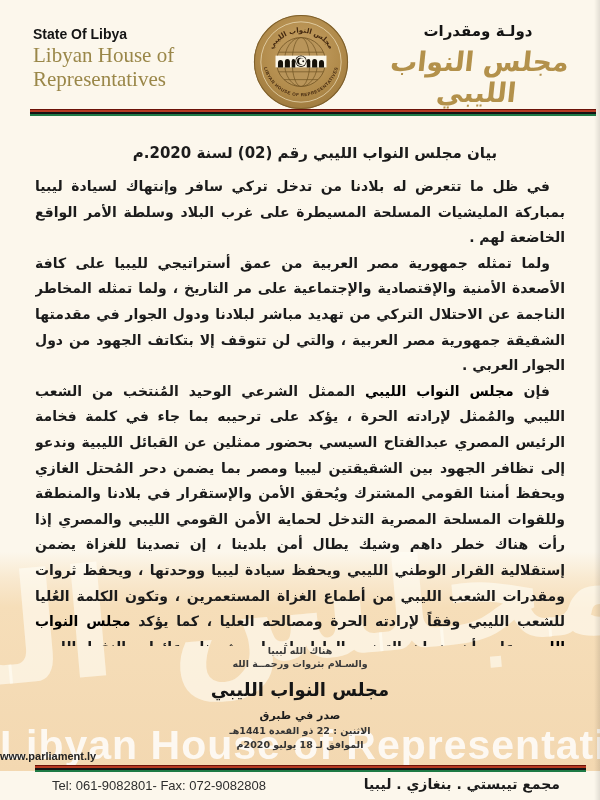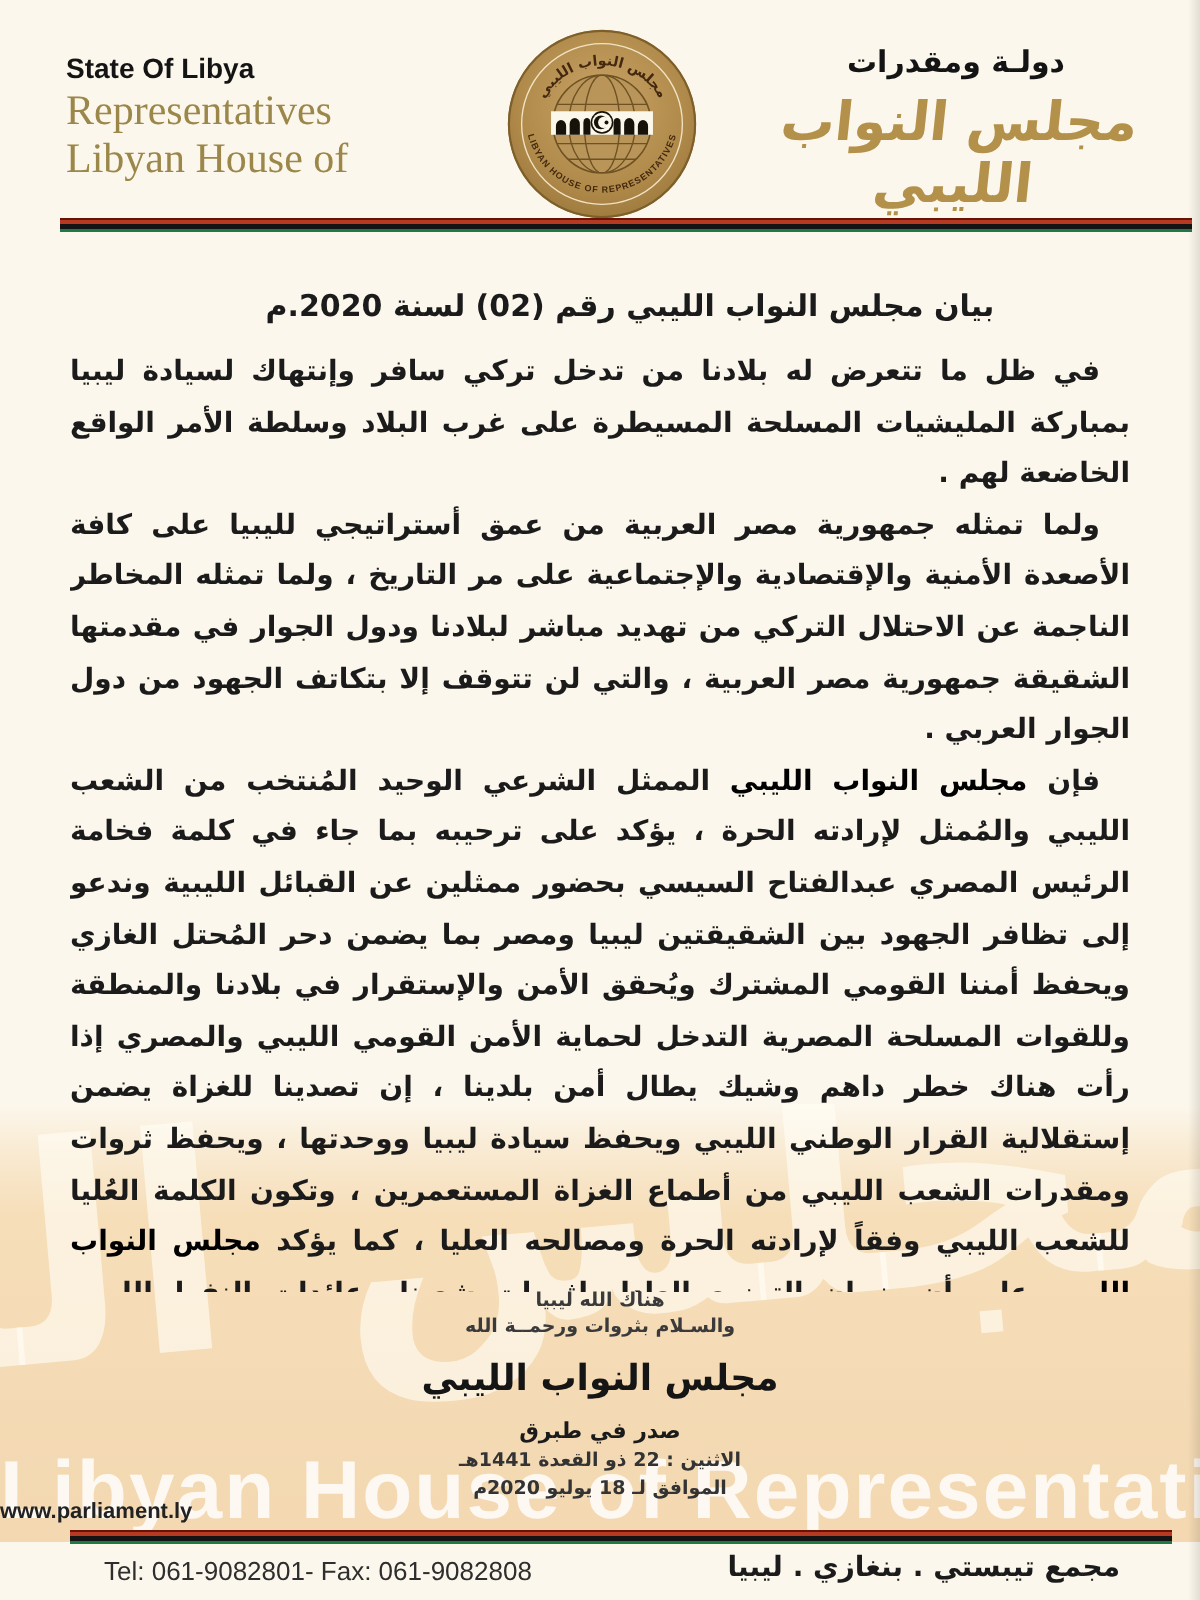--- a/index.html
+++ b/index.html
@@ -72,22 +72,22 @@
 <div class="page">
 
   <div class="wm-zone">
     <div class="wm-ar">مجلس النواب الليبي</div>
     <div class="wm-en">Libyan House of Representatives</div>
   </div>
 
   <div class="hdr-left">
     <div class="state">State Of Libya</div>
     <div class="org">
+      <div>Libyan House of</div>
       <div>Representatives</div>
-      <div>Libyan House of</div>
     </div>
   </div>
 
   <div class="seal">
     <svg viewBox="0 0 100 100" width="98" height="100">
       <defs>
         <radialGradient id="gold" cx="50%" cy="40%" r="68%">
           <stop offset="0%" stop-color="#c9a express468"></stop>
           <stop offset="0%" stop-color="#c9a468"></stop>
           <stop offset="65%" stop-color="#b08a4a"></stop>
@@ -157,16 +157,16 @@
     <div class="name">مجلس النواب الليبي</div>
     <div class="issued">صدر في طبرق</div>
     <div class="dt">الاثنين : 22 ذو القعدة 1441هـ</div>
     <div class="dt">الموافق لـ 18 يوليو 2020م</div>
   </div>
 
   <div class="site">www.parliament.ly</div>
 
   <div class="stripe ftr"></div>
 
-  <div class="ftr-contact">Tel: 061-9082801- Fax: 061-9082808</div>
+  <div class="ftr-contact">Tel: 061-9082801- Fax: 072-9082808</div>
   <div class="ftr-addr">مجمع تيبستي . بنغازي . ليبيا</div>
 
 </div>
 
 </body></html>

